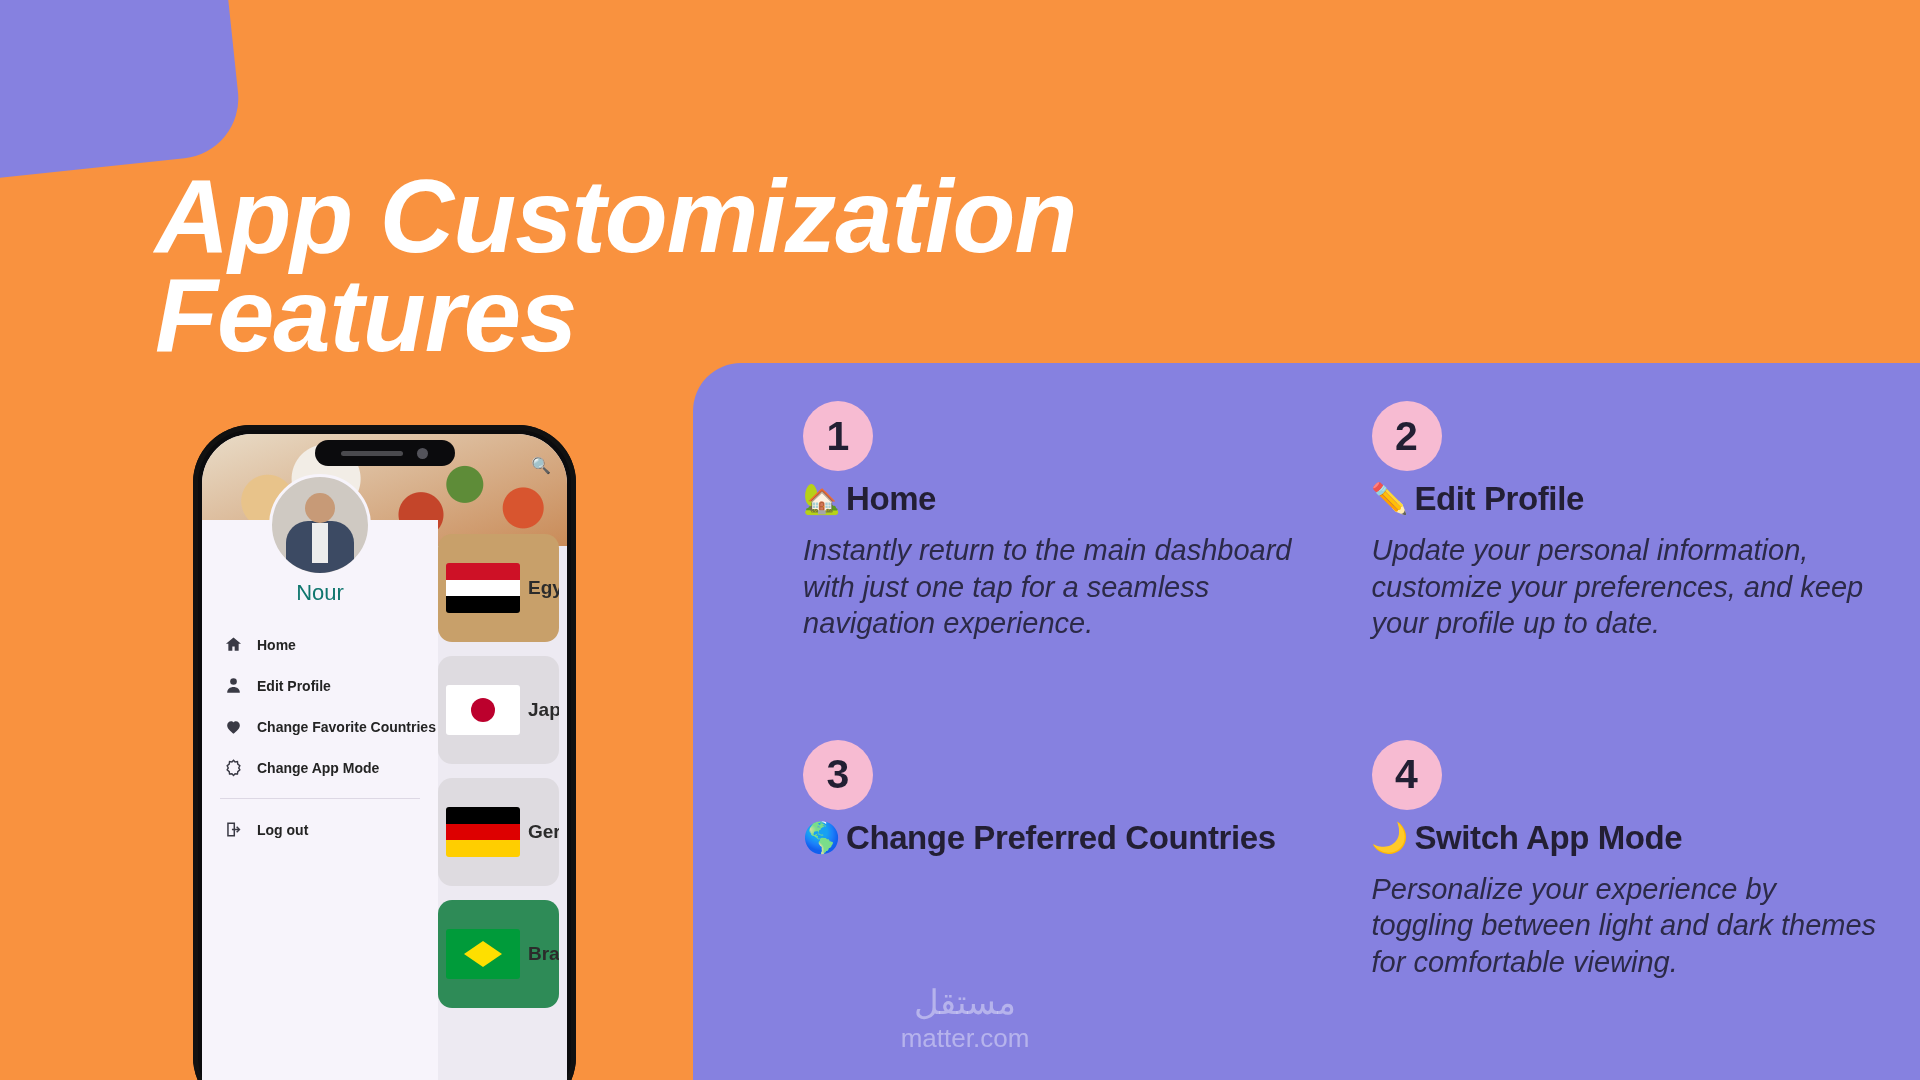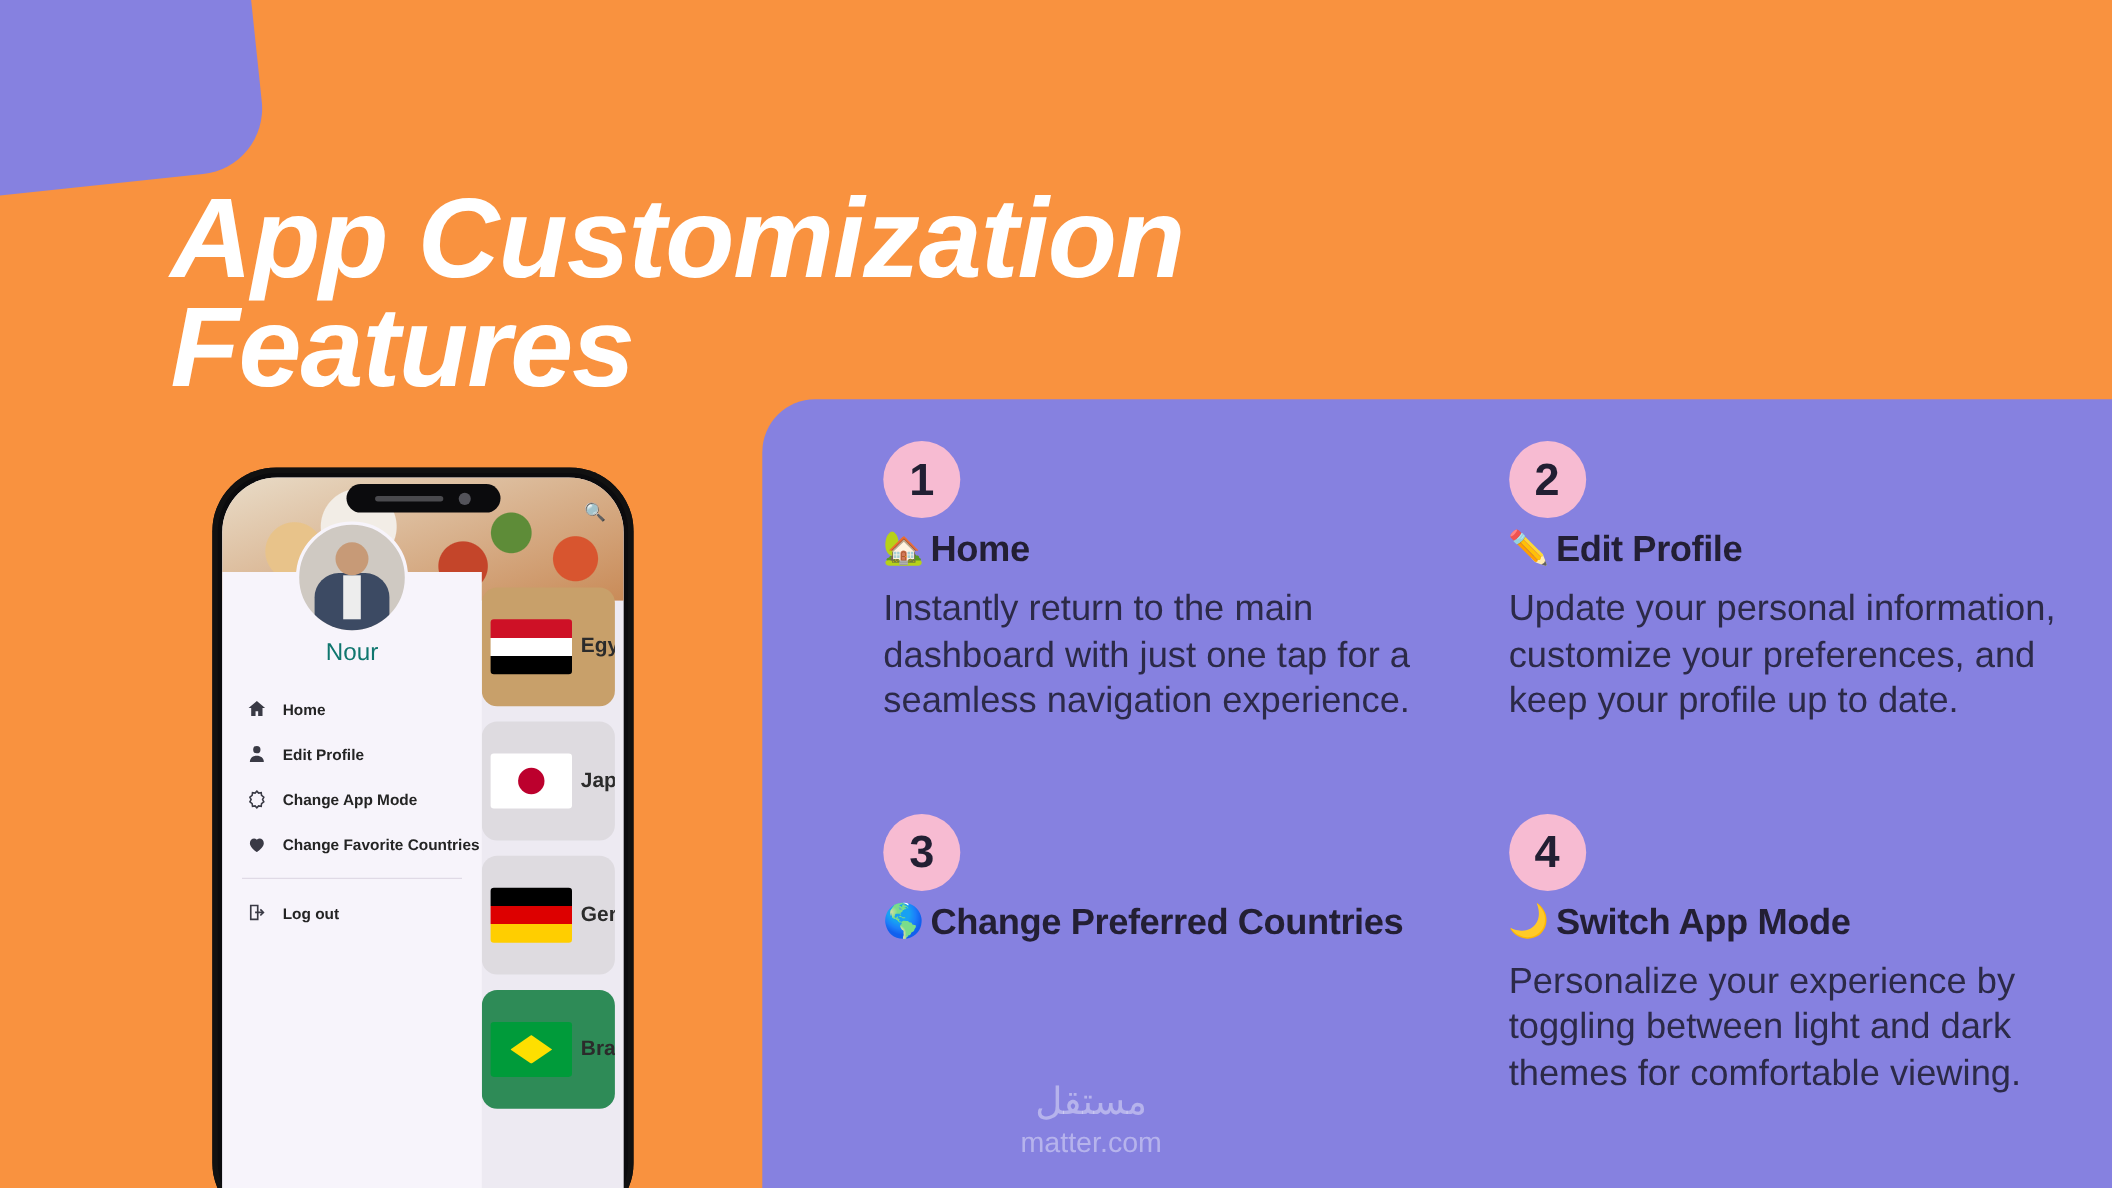--- a/index.html
+++ b/index.html
@@ -60,23 +60,24 @@
     font-size:33px;
     font-weight:bold;
     letter-spacing:-.4px;
     display:flex;align-items:center;gap:6px;
     margin-bottom:14px;
     white-space:nowrap;
   }
   .card-title .emoji{font-size:30px;line-height:1;}
   .card-body{
     color:#2C2A48;
-    font-size:33px;
+    font-size:29px;
     line-height:1.26;
     max-width:520px;
+    font-style:italic;
   }
   
   .phone{
     position:absolute;left:193px;top:425px;
     width:383px;height:690px;
     background:#0B0B0D;
     border-radius:58px;
     box-shadow:0 0 0 5px #111 inset;
     overflow:hidden;
   }
@@ -159,21 +160,21 @@
   .menu{position:absolute;left:0;right:0;top:104px;}
   .menu-item{
     display:flex;align-items:center;gap:14px;
     padding:11px 0 11px 22px;
     color:#242424;font-size:14px;font-weight:bold;
   }
   .menu-item .mi-icon{width:19px;height:19px;flex:none;color:#3A3A45;display:flex;align-items:center;justify-content:center;}
   .menu-sep{height:1px;background:#DDD8E4;margin:10px 18px;}
   
   .watermark{
-    position:absolute;left:862px;top:985px;
+    position:absolute;left:835px;top:985px;
     width:260px;text-align:center;
     color:rgba(255,255,255,.40);
     z-index:8;pointer-events:none;
   }
   .wm-ar{font-size:34px;line-height:1;}
   .wm-en{font-size:26px;margin-top:4px;}
 </style>
 </head>
 <body>
 
@@ -228,34 +229,34 @@
           <span class="mi-icon">
             <svg viewBox="0 0 24 24" width="19" height="19" fill="currentColor">
                 <circle cx="12" cy="7" r="4.2"></circle>
                 <path d="M4 21c0-4.4 3.6-7 8-7s8 2.6 8 7H4z"></path>
               </svg>
           </span>
           <span>Edit Profile</span>
         </div>
         <div class="menu-item">
           <span class="mi-icon">
+            <svg viewBox="0 0 24 24" width="19" height="19" fill="currentColor">
+                <path d="M12 21s-8-5.1-8-10.2C4 7.5 6.3 5.3 9 5.3c1.7 0 2.7.9 3 1.6.3-.7 1.3-1.6 3-1.6 2.7 0 5 2.2 5 5.5C20 15.9 12 21 12 21z"></path>
+              </svg>
+          </span>
+          <span>Change Favorite Countries</span>
+        </div>
+        <div class="menu-item">
+          <span class="mi-icon">
             <svg viewBox="0 0 24 24" width="19" height="19" fill="none" stroke="currentColor" stroke-width="1.8">
                 <path d="M12 2.8 14 5l3-.4.4 3L20 9.8l-1.4 2.7L20 15l-2.6 2.2-.4 3-3-.4L12 22l-2-2.2-3 .4-.4-3L4 15l1.4-2.5L4 9.8 6.6 7.6 7 4.6l3 .4z"></path>
                 <path d="M12 8a4 4 0 0 0 0 8 4 4 0 0 1 0-8z" fill="currentColor" stroke="none"></path>
               </svg>
           </span>
           <span>Change App Mode</span>
-        </div>
-        <div class="menu-item">
-          <span class="mi-icon">
-            <svg viewBox="0 0 24 24" width="19" height="19" fill="currentColor">
-                <path d="M12 21s-8-5.1-8-10.2C4 7.5 6.3 5.3 9 5.3c1.7 0 2.7.9 3 1.6.3-.7 1.3-1.6 3-1.6 2.7 0 5 2.2 5 5.5C20 15.9 12 21 12 21z"></path>
-              </svg>
-          </span>
-          <span>Change Favorite Countries</span>
         </div>
 
         <div class="menu-sep"></div>
 
         <div class="menu-item">
           <span class="mi-icon">
             <svg viewBox="0 0 24 24" width="19" height="19" fill="none" stroke="currentColor" stroke-width="1.9">
                 <path d="M5 4h8v16H5z"></path>
                 <path d="M10 12h9"></path>
                 <path d="M16 8.5 19.5 12 16 15.5"></path>

